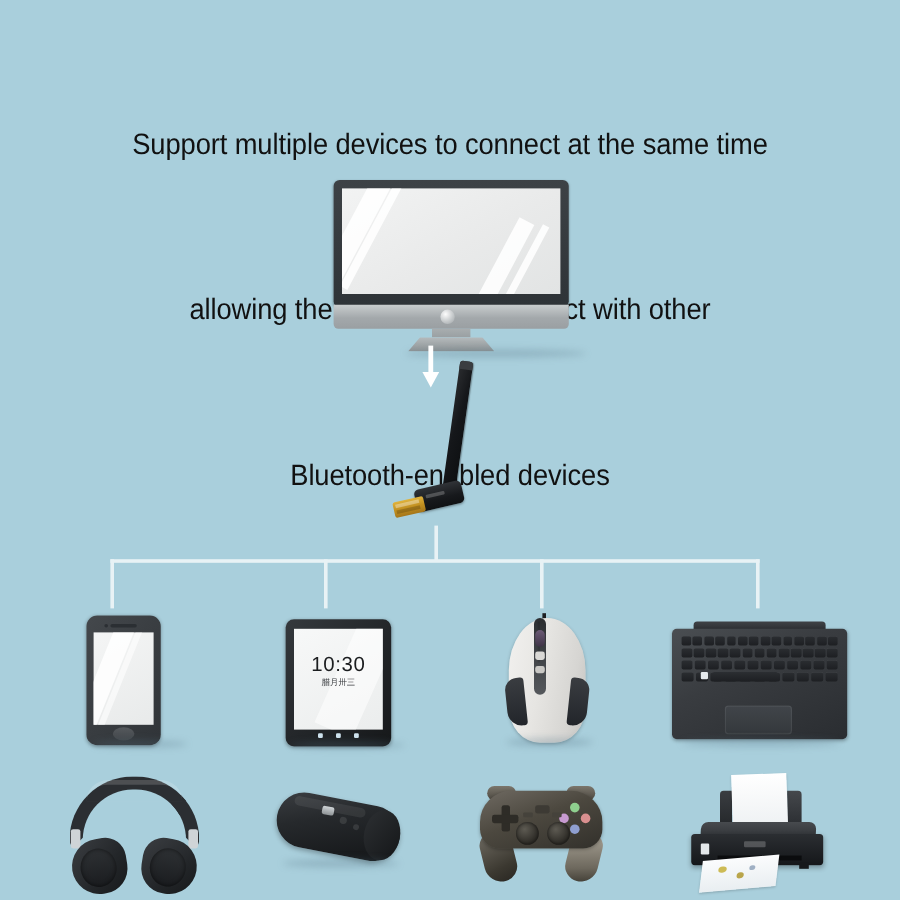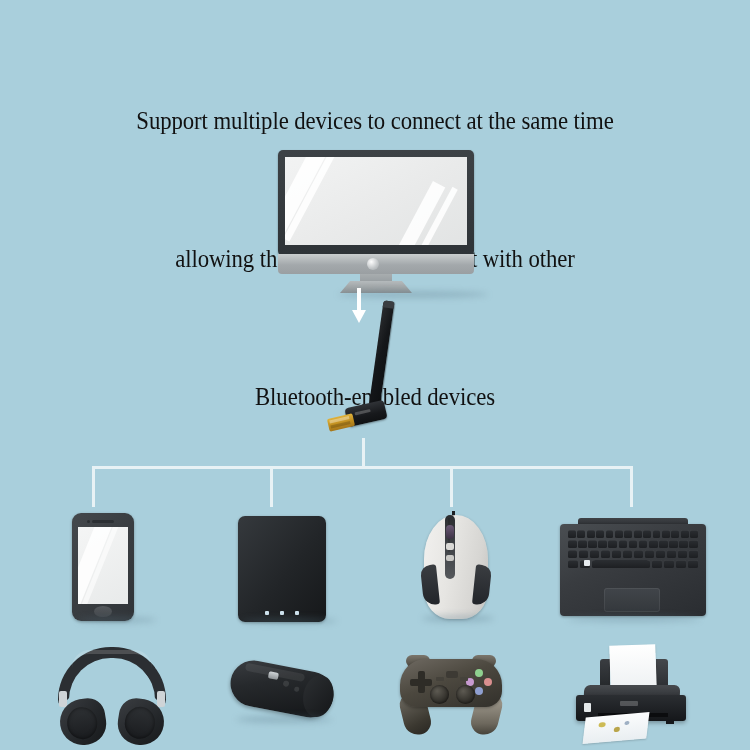--- a/index.html
+++ b/index.html
@@ -2,21 +2,21 @@
 <html><head>
 <meta charset="utf-8">
 <style>
   html,body{margin:0;padding:0;}
   body{
     width:750px;height:750px;overflow:hidden;
     background:#a9cfdc;
     font-family:"Liberation Sans","DejaVu Sans",sans-serif;
     position:relative;
   }
-  #stage{position:absolute;inset:0;width:634px;height:750px;font-family:Liberation Serif, serif;}
+  #stage{position:absolute;inset:0;width:634px;height:750px;}
 
   
   .heading{
     position:absolute;left:0;top:6px;width:750px;
     text-align:center;color:#111;
     font-size:24.5px;line-height:46px;letter-spacing:-.1px;
     transform:scaleX(.93);transform-origin:50% 0;
     white-space:pre;
   }
   .heading div{font-weight:400;}
@@ -317,20 +317,25 @@
     <div class="ph-screen">
       <div class="ph-glare"></div>
       <div class="ph-glare2"></div>
     </div>
     <div class="ph-home"></div>
     <div class="shadow"></div>
   </div>
 
   <div class="node" id="tablet">
     <div class="tb-body"></div>
+    <div class="tb-screen">
+      <div class="tb-glare"></div>
+      <div class="tb-time">10:30</div>
+      <div class="tb-date">腊月卅三</div>
+    </div>
     <div class="tb-dots">
         <i></i>
         <i></i>
         <i></i>
       </div>
     <div class="shadow"></div>
   </div>
 
   <div class="node" id="mouse">
     <div class="ms-cable"></div>

